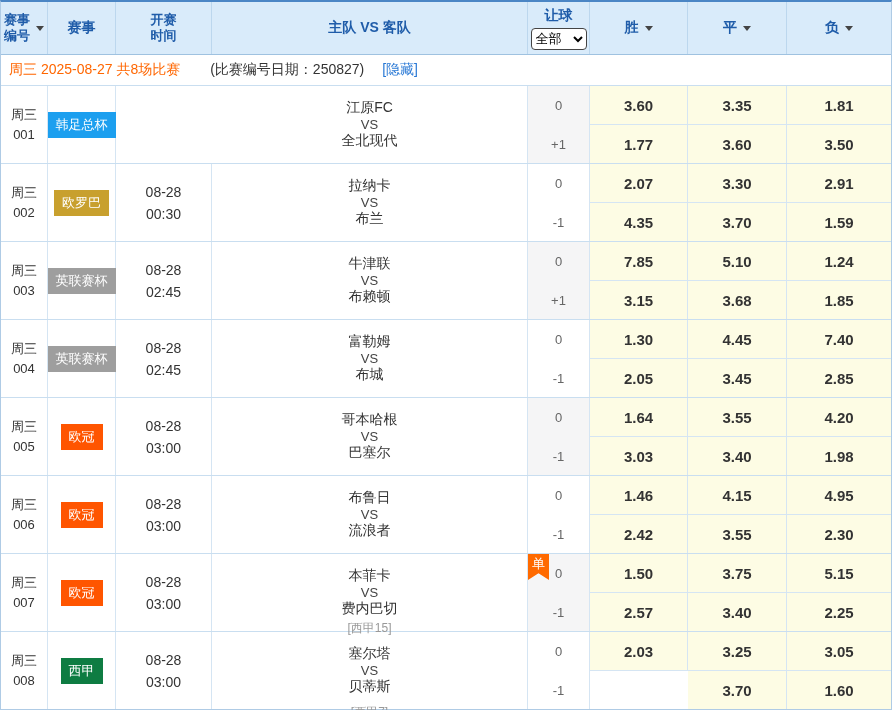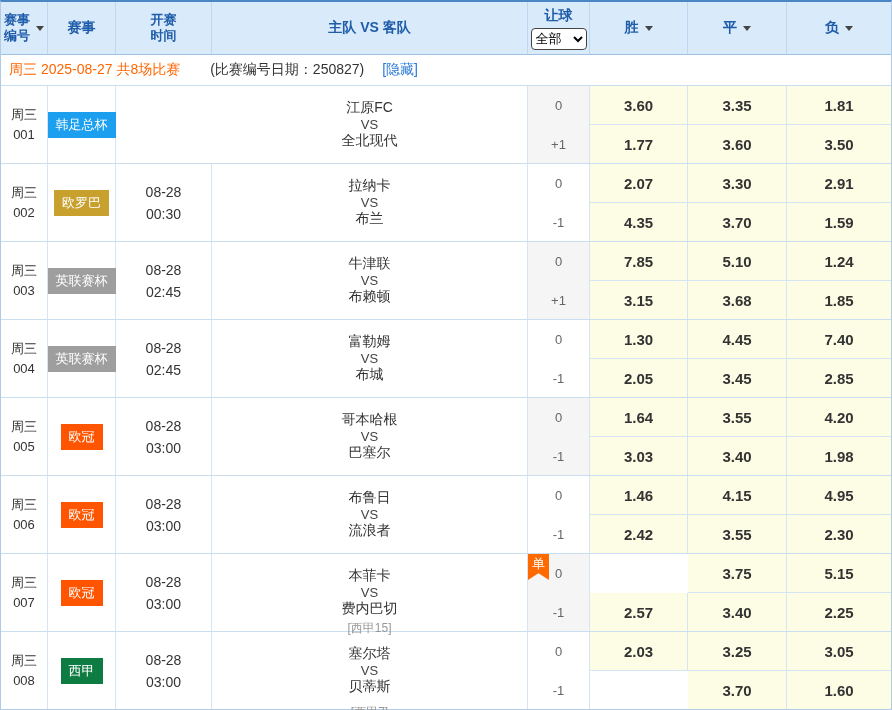--- a/index.html
+++ b/index.html
@@ -275,20 +275,21 @@
     <div class="cell c-teams">
       <span>本菲卡</span>
       <span class="vs">VS</span>
       <span>费内巴切</span>
     </div>
     <div class="cell c-hdc">
       <span class="single-tag">单</span>
       <div class="h-line">0</div>
       <div class="h-line">-1</div>
     </div>
+    <div class="cell odd o1">1.50</div>
     <div class="cell odd o2">3.75</div>
     <div class="cell odd o3">5.15</div>
     <div class="cell odd o4">2.57</div>
     <div class="cell odd o5">3.40</div>
     <div class="cell odd o6">2.25</div>
   </div>
 
   <div class="match">
     <div class="cell c-num">
       <div>周三</div>

